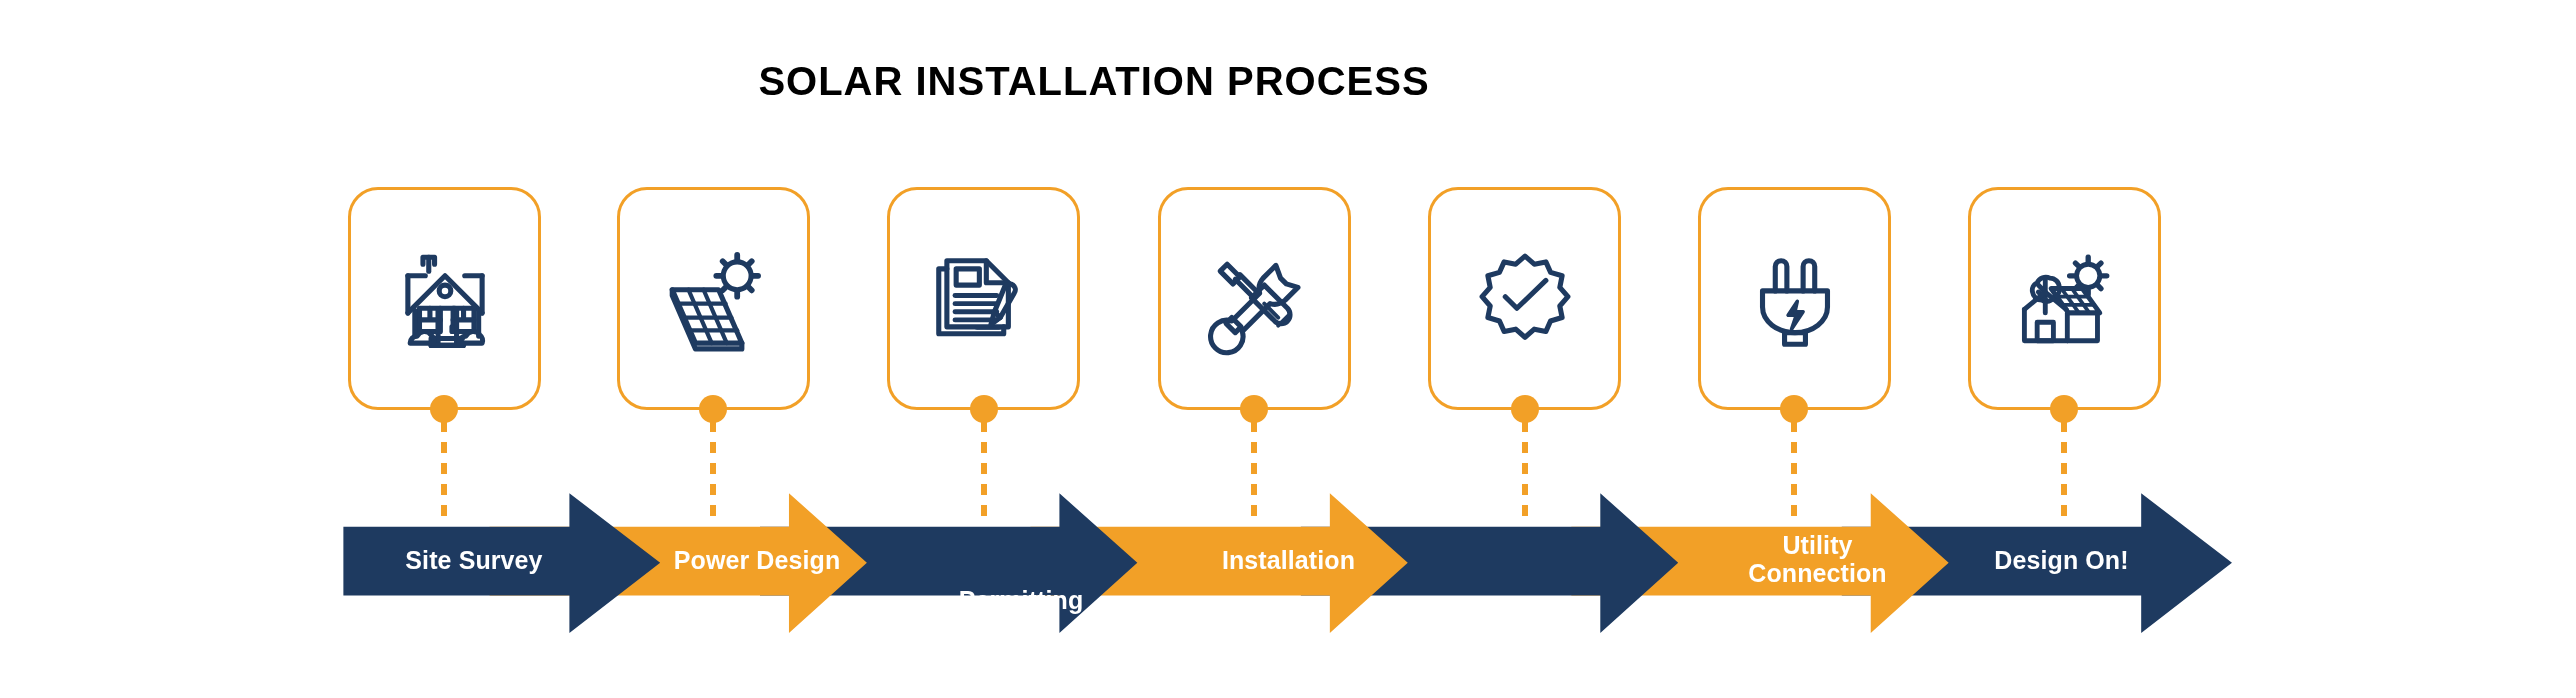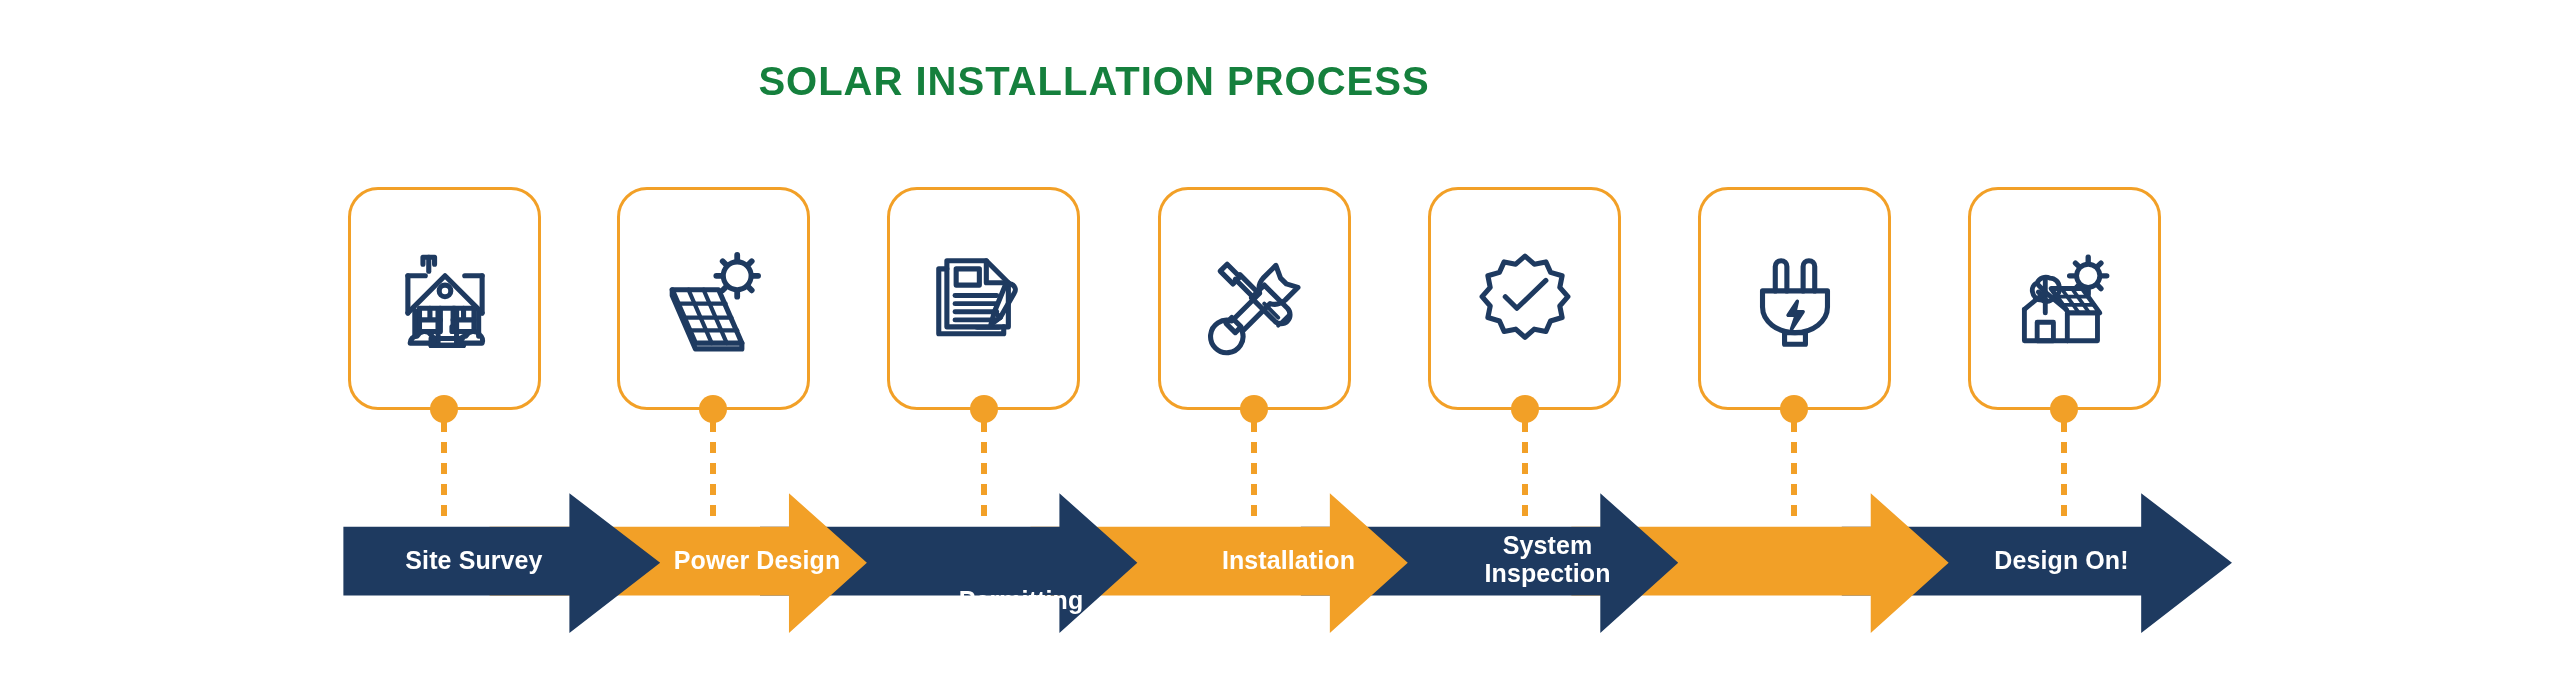--- a/index.html
+++ b/index.html
@@ -23,21 +23,21 @@
   
   #title {
     position: absolute;
     left: 0;
     top: 61px;
     width: 2188px;
     text-align: center;
     font-size: 40px;
     font-weight: bold;
     letter-spacing: 1px;
-    color: #15803d;
+    color: #000000;
     white-space: nowrap;
     line-height: 1;
   }
 
   
   .card {
     position: absolute;
     top: 187px;
     width: 193px;
     height: 223px;
@@ -283,20 +283,20 @@
   </div>
 
   <div class="arrow-label" style="left:343px; top:546px; width:206px;margin-left:28px;">Site Survey</div>
 
   <div class="arrow-label" style="left:667px; top:546px; width:180px;">Power Design</div>
 
   <div class="arrow-label" style="left:931px; top:546px; width:180px;margin-top:40px;">Permitting</div>
 
   <div class="arrow-label" style="left:1195px; top:546px; width:187px;text-align:center;">Installation</div>
 
-  <div class="arrow-label" style="left:1454px; top:531px; width:187px;">System
-Inspection</div>
-
+
+  <div class="arrow-label" style="left:1721px; top:531px; width:193px;">Utility
+Connection</div>
 
   <div class="arrow-label" style="left:1968px; top:546px; width:187px;">Design On!</div>
 
 </div>
 
 
 </body></html>

